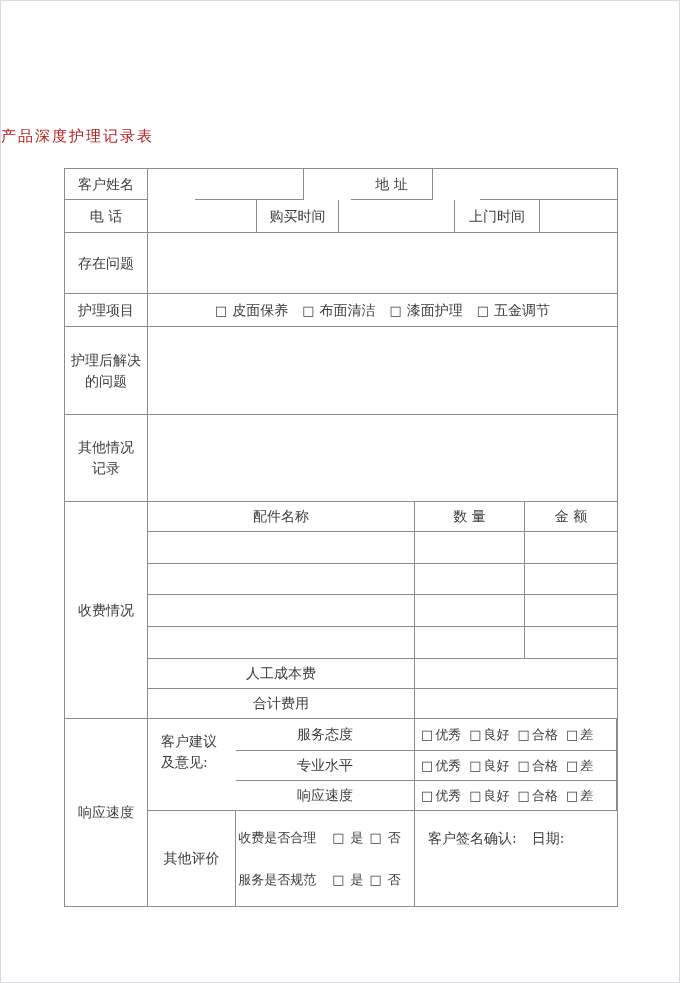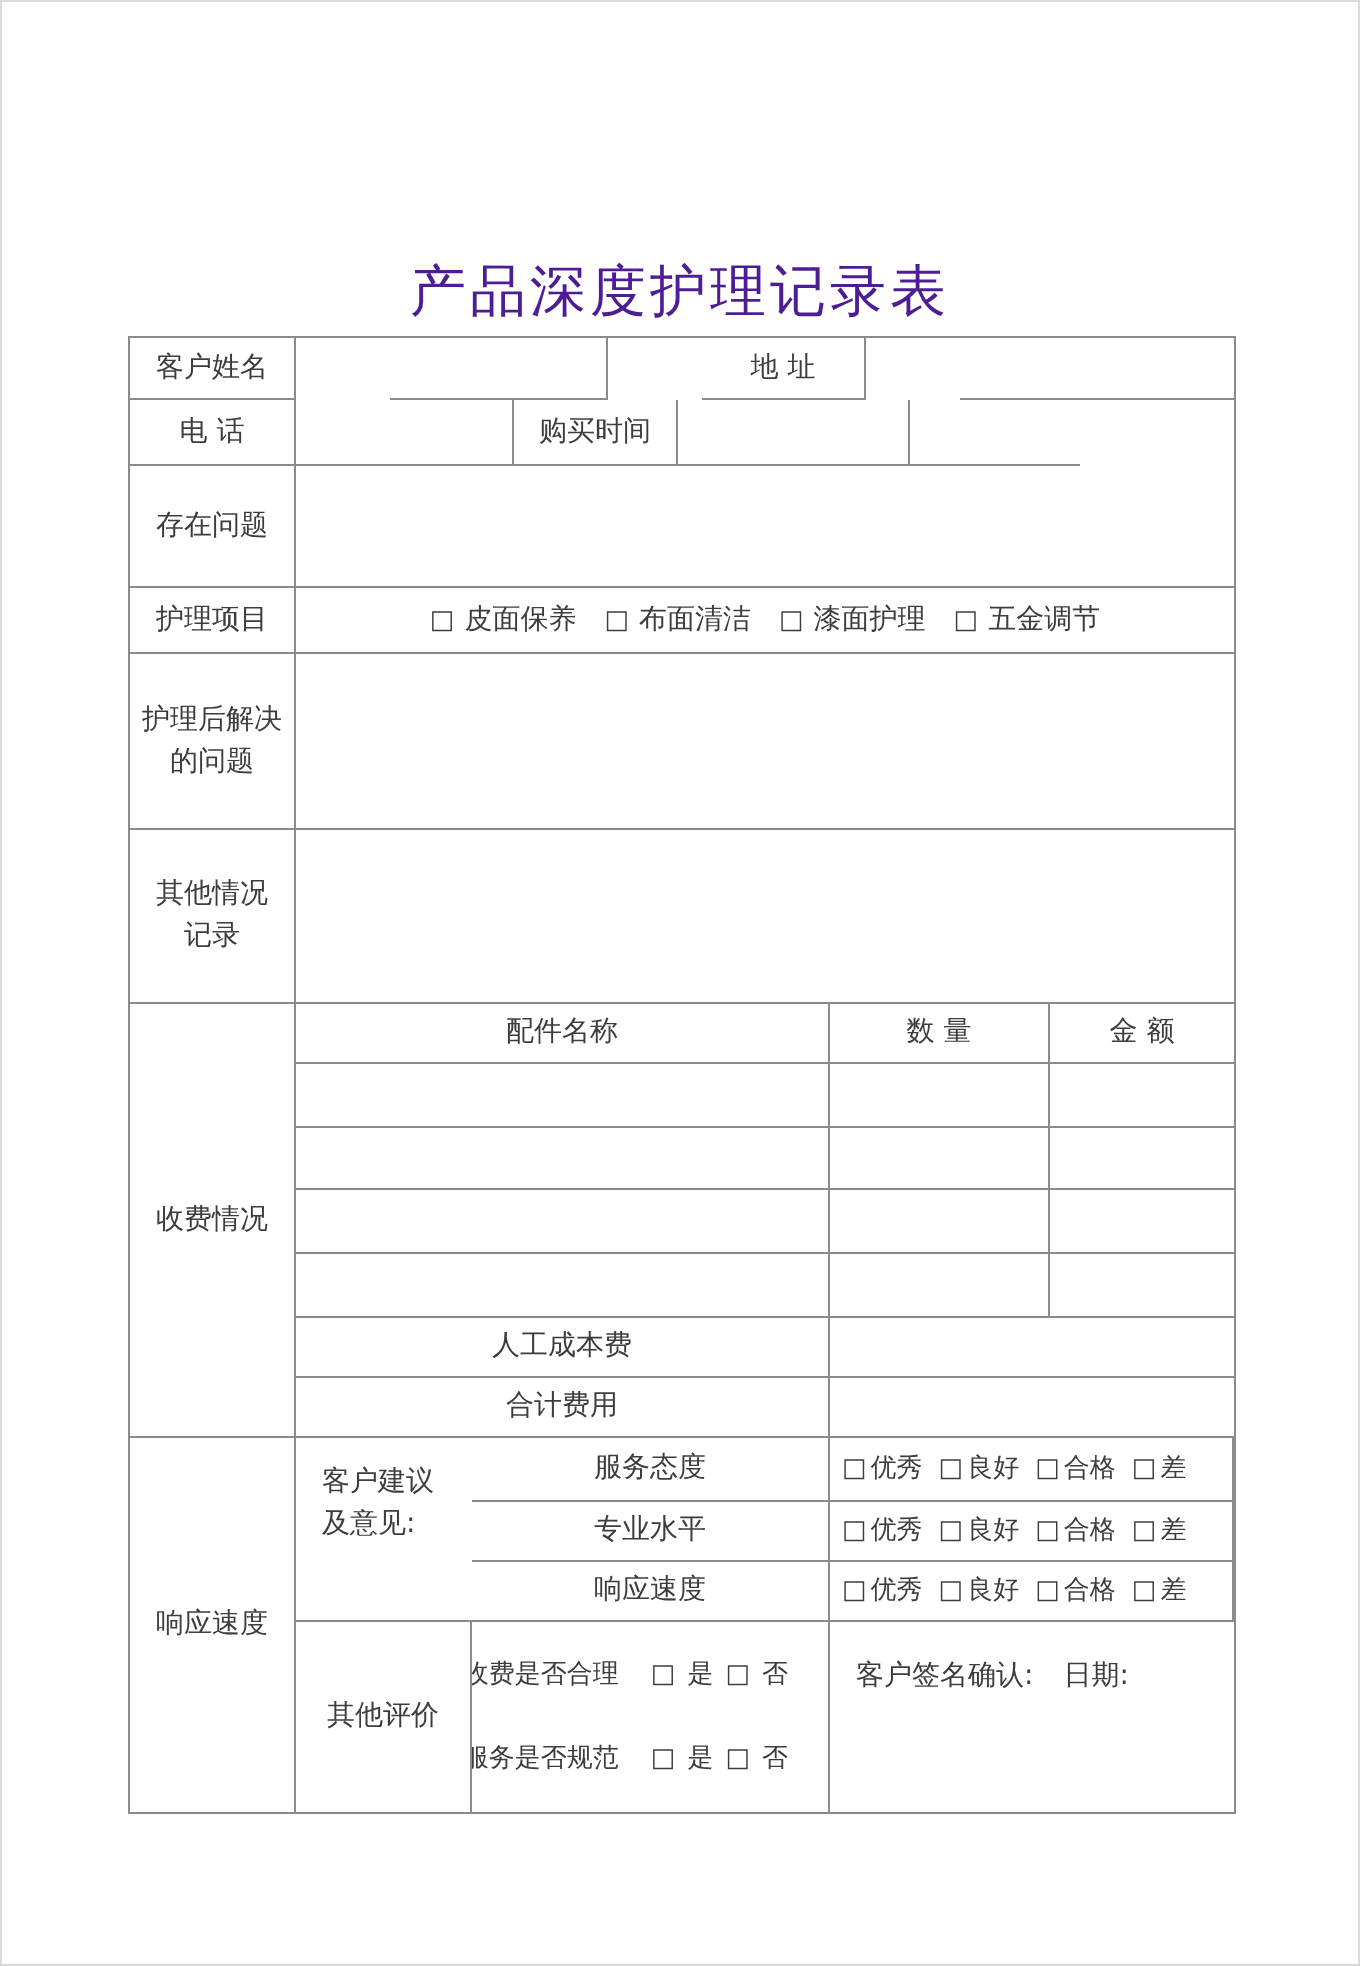--- a/index.html
+++ b/index.html
@@ -1,18 +1,18 @@
 <!DOCTYPE html>
 <html><head>
 <meta charset="utf-8">
 <style>
   html,body{margin:0;padding:0;background:#ffffff;}
   body{width:680px;height:983px;font-family:"DejaVu Sans","Liberation Sans",sans-serif;color:#3d3d3d;}
   .page{position:relative;width:680px;height:983px;box-sizing:border-box;border:1px solid #d9dade;background:#ffffff;overflow:hidden;}
-  .title{position:absolute;top:126px;left:0;width:100%;text-align:center;font-size:28px;letter-spacing:2px;color:#4c1d95;}
+  .title{position:absolute;top:126px;left:0;width:100%;font-size:15px;letter-spacing:2px;color:#b91c1c;}
   .form{position:absolute;left:63px;top:167px;width:554px;box-sizing:border-box;border:1px solid #8c8c8c;}
   .grid{display:grid;}
   .cell{box-sizing:border-box;border-right:1px solid #8c8c8c;border-bottom:1px solid #8c8c8c;
         display:flex;align-items:center;justify-content:center;font-size:14px;line-height:1.5;
         overflow:hidden;background:#fff;}
   .lc{border-right:none;}           
   .nb{border-bottom:none;}          
   .col2{display:flex;flex-direction:column;align-items:center;justify-content:center;}
   
   #s1{grid-template-columns:83px 109px 82px 1fr;grid-auto-rows:31px;gap:47px;}
@@ -31,21 +31,21 @@
   .opts{display:flex;gap:14px;align-items:center;justify-content:center;}
   .opt{display:flex;align-items:center;gap:5px;white-space:nowrap;}
   .box{font-size:13px;line-height:1;}
   .ratings{justify-content:flex-start;padding-left:6px;font-size:13px;}
   .ratings .opts{gap:8px;}
   .ratings .opt{gap:2px;}
   
   .suggestion{align-items:flex-start;justify-content:flex-end;padding:12px 6px 0 13px;}
   .signature{flex-direction:row;align-items:flex-start;justify-content:flex-start;padding:17px 6px 0 13px;gap:15px;}
   
-  .questions{flex-direction:column;align-items:flex-end;justify-content:space-around;padding:6px 20px 6px 9px;font-size:13px;}
+  .questions{flex-direction:column;align-items:center;justify-content:space-around;padding:6px 20px 6px 9px;font-size:13px;}
   .qrow{display:flex;align-items:center;gap:16px;white-space:nowrap;}
   .qopts{display:flex;gap:6px;align-items:center;}
   .twoline div{text-align:center;}
 </style>
 </head>
 <body>
 
 <div class="page">
   <div class="title">产品深度护理记录表</div>
 
@@ -56,20 +56,21 @@
       <div class="cell"></div>
       <div class="cell">地 址</div>
       <div class="cell lc"></div>
     </div>
 
     <div class="grid" id="s2">
       <div class="cell">电 话</div>
       <div class="cell"></div>
       <div class="cell">购买时间</div>
       <div class="cell"></div>
+      <div class="cell">上门时间</div>
       <div class="cell lc"></div>
     </div>
 
     <div class="grid" id="s3">
       <div class="cell">存在问题</div>
       <div class="cell lc"></div>
     </div>
 
     <div class="grid" id="s4">
       <div class="cell">护理项目</div>

